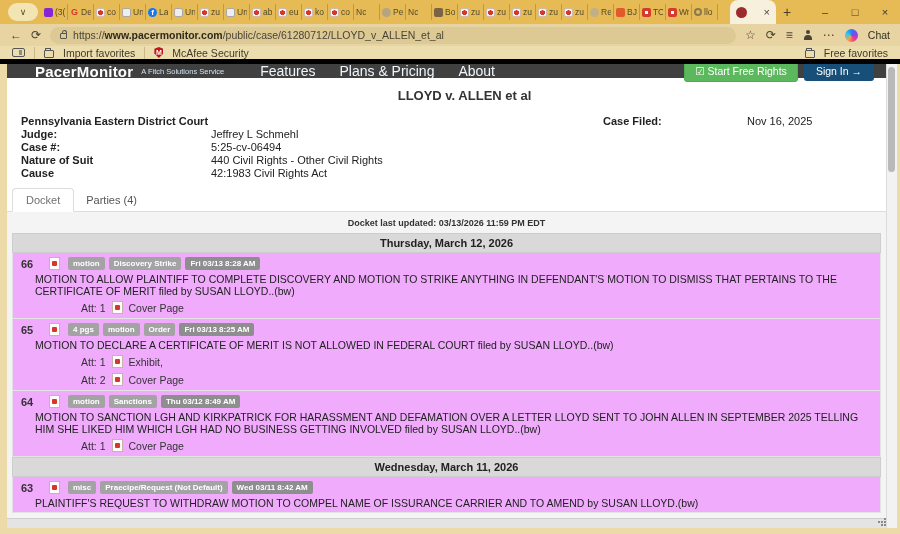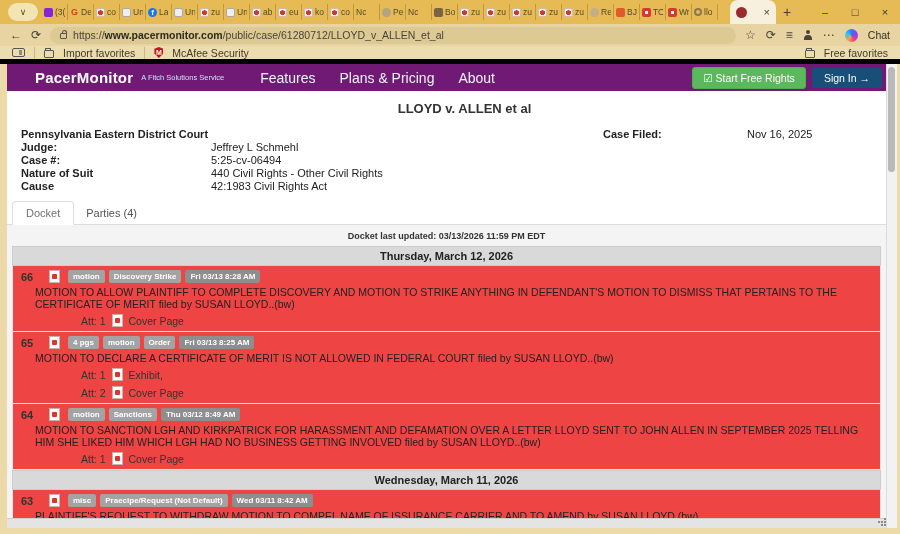--- a/index.html
+++ b/index.html
@@ -62,21 +62,21 @@
   .folder { width:10px; height:8px; border:1px solid #555; border-radius:1px; position:relative; margin-top:2px; }
   .folder::before { content:""; position:absolute; top:-3px; left:0; width:4px; height:2px;
                     border:1px solid #555; border-bottom:none; border-radius:1px 1px 0 0; }
   .shield { width:9px; height:11px; background:#c01818; clip-path:polygon(50% 0,100% 15%,100% 58%,50% 100%,0 58%,0 15%);
             color:#fff; font:bold 7px/11px "Liberation Sans",sans-serif; text-align:center; }
   .spacer { flex:1; }
 
   
   .viewport { position:absolute; left:7px; top:64px; width:879px; height:454px; background:#fff; overflow:hidden; }
 
-  .sitehdr { height:27px; background:#701a75; display:flex; align-items:center; padding:0 4px 0 28px; }
+  .sitehdr { height:14px; background:#404040; display:flex; align-items:center; padding:0 12px 0 28px; }
   .logo { color:#fff; font-size:15px; font-weight:bold; letter-spacing:.2px; }
   .tagline { color:#cfe2f2; font-size:7.5px; margin-left:8px; margin-right:36px; }
   .nav { display:flex; gap:24px; }
   .nav a { color:#eef5fb; font-size:14px; text-decoration:none; }
   .hdr-right { margin-left:auto; display:flex; gap:6px; align-items:center; }
   .btn-trial { background:#5cb85c; border:1px solid #4cae4c; color:#fff; font-size:10.5px;
                padding:4px 10px; border-radius:3px; }
   .btn-signin { background:#174f79; color:#fff; font-size:10.5px; padding:4px 12px; border-radius:3px; }
 
   .casetitle { text-align:center; font-size:13px; font-weight:bold; color:#333; padding:10px 16px 6px;margin-left:36px; }
@@ -90,21 +90,21 @@
 
   .tabrow { display:flex; align-items:flex-end; padding-left:5px; height:26px; border-bottom:1px solid #ddd; background:#fff; }
   .tab-docket { background:#fff; border:1px solid #ddd; border-bottom:1px solid #fff; border-radius:4px 4px 0 0;
                 padding:5px 13px; font-size:11px; color:#707070; margin-bottom:-1px; }
   .tab-parties { padding:5px 12px; font-size:11px; color:#555; }
 
   .panel { background:#f5f4f5; padding-bottom:60px; }
   .updated { text-align:center; font-size:9px; font-weight:bold; color:#333; padding:6px 0 5px; }
   .dlist { margin:0 5px; }
   .sechead { background:#d9d9d9; border:1px solid #cdcdcd; padding:3px 8px; font-size:11px; font-weight:bold; color:#222;text-align:center; }
-  .entry { background:#ef4444; border:1px solid #e3e3e3; border-top:none; padding-bottom:3px; }
+  .entry { background:#f0abfc; border:1px solid #e3e3e3; border-top:none; padding-bottom:3px; }
   .erow { display:flex; align-items:center; padding:4px 0 2px 8px; }
   .enum { width:26px; font-weight:bold; font-size:11px; color:#333; flex:none; }
   .pdficon { width:11px; height:13px; background:#fdfcfb; border:1px solid #c9b2ab; position:relative;
              display:inline-block; flex:none; }
   .pdficon::after { content:""; position:absolute; left:2px; right:2px; top:3px; height:5px;
                     background:#d5372b; border-radius:1px; }
   .erow .pdficon { margin:0 8px 0 2px; }
   .badge { font-size:8px; font-weight:bold; color:#fff; background:#a3a3a3; padding:2px 5px;
            border-radius:2px; margin-right:4px; white-space:nowrap; }
   .bdate { background:#8e8e8e; }

